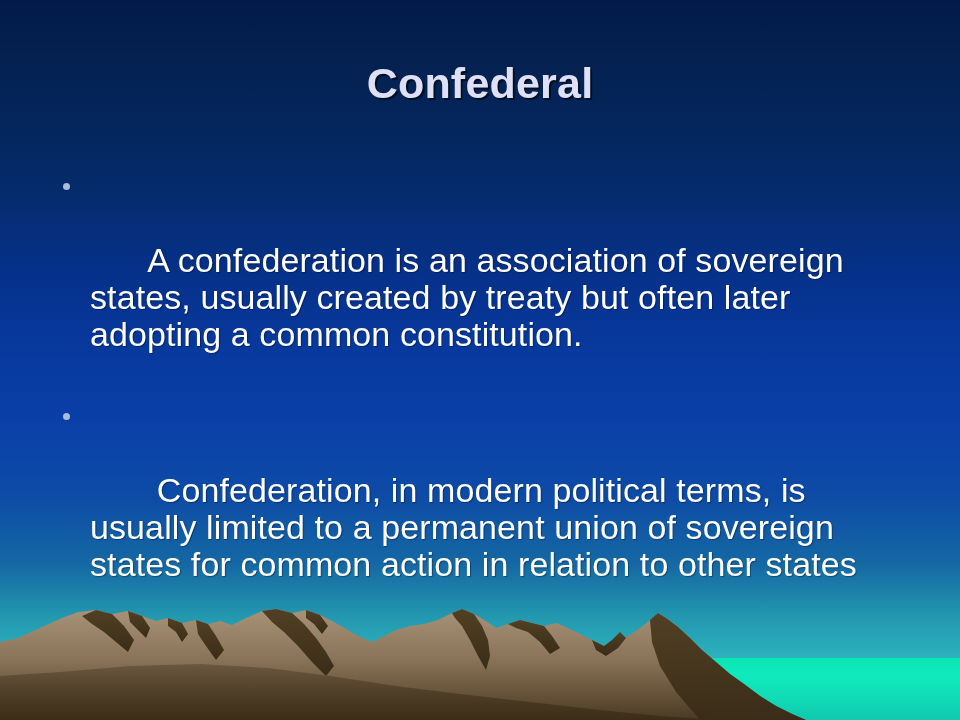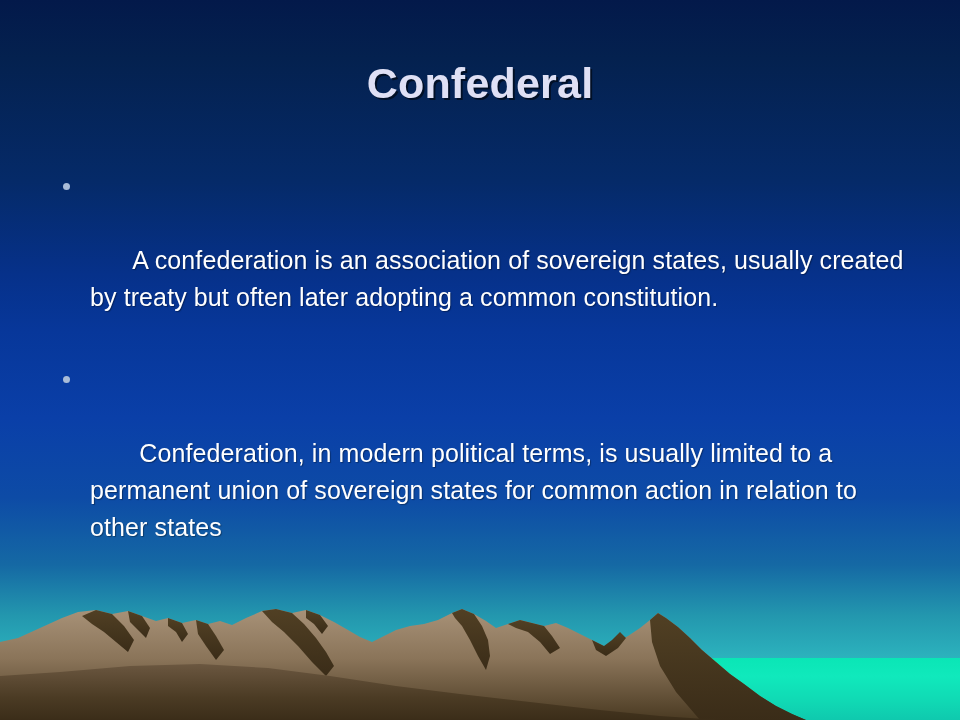--- a/index.html
+++ b/index.html
@@ -91,21 +91,21 @@
     position: absolute;
     left: 58px;
     top: 168px;
     width: 850px;
   }
   .bullet {
     position: relative;
     padding-left: 32px;
     margin: 0 0 8px 0;
     color: #ffffff;
-    font-size: 25px;
+    font-size: 34px;
     line-height: 37px;
     letter-spacing: 0.1px;
     text-shadow: 1px 1px 1px rgba(0,0,0,0.35);
     white-space: pre-wrap;
   }
   .bullet .dot {
     position: absolute;
     left: 5px;
     top: 15px;
     width: 7px;

